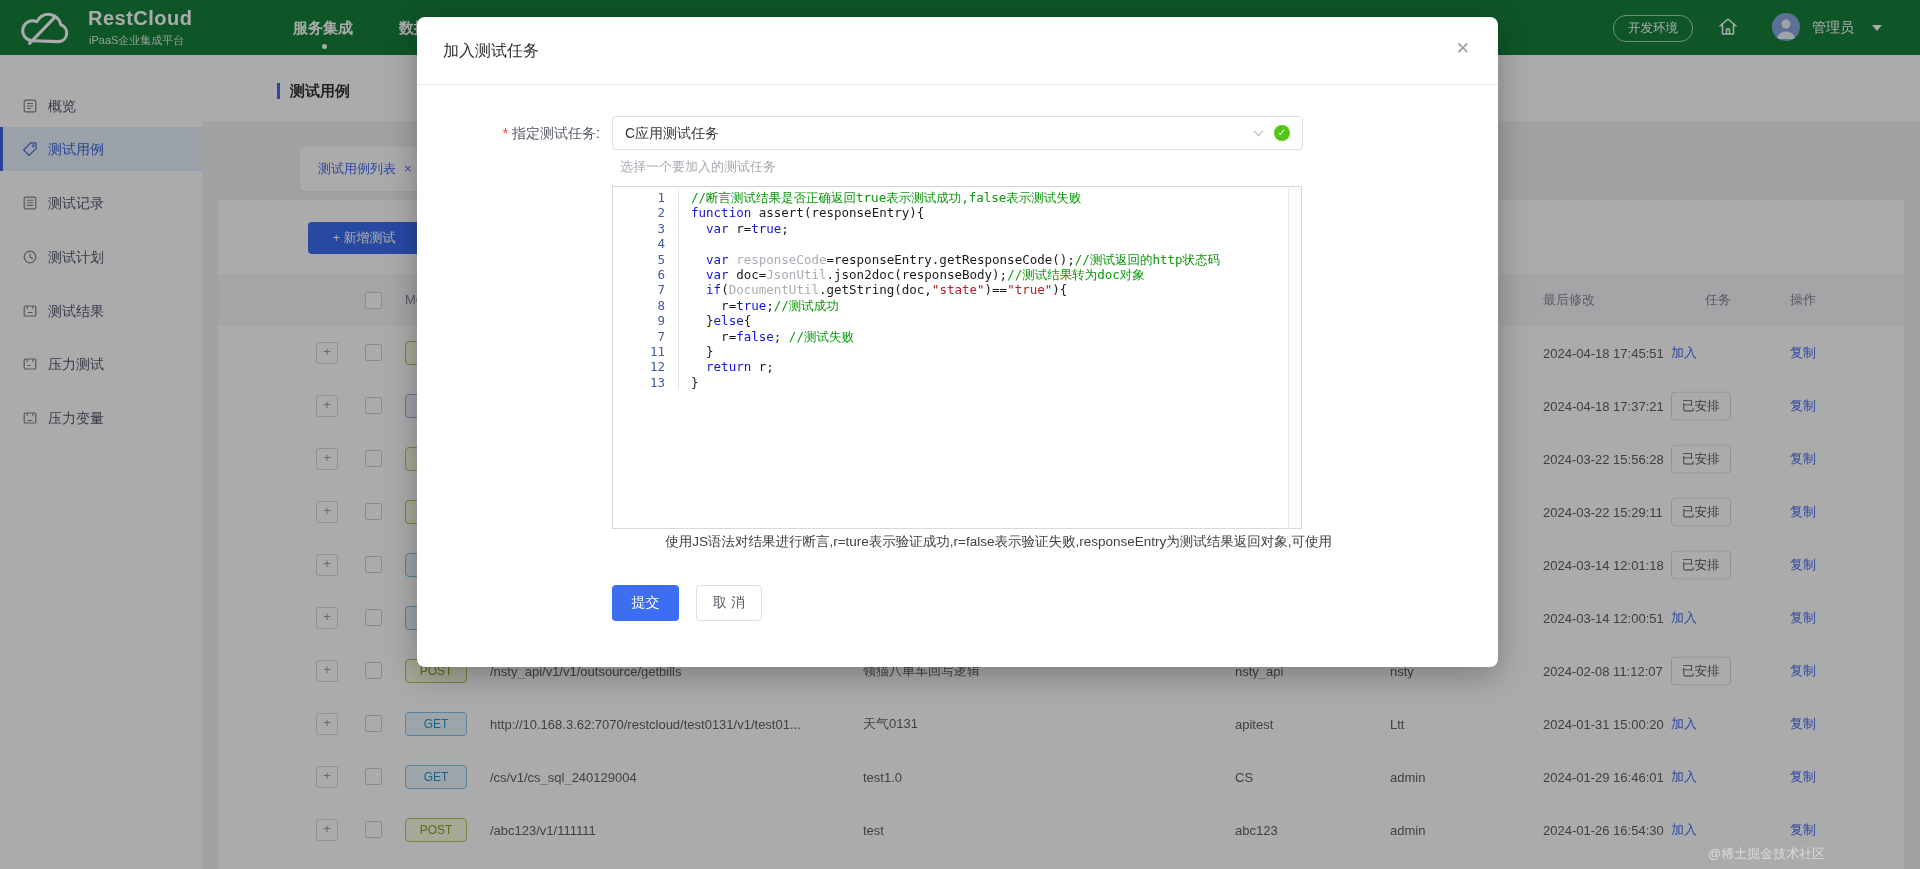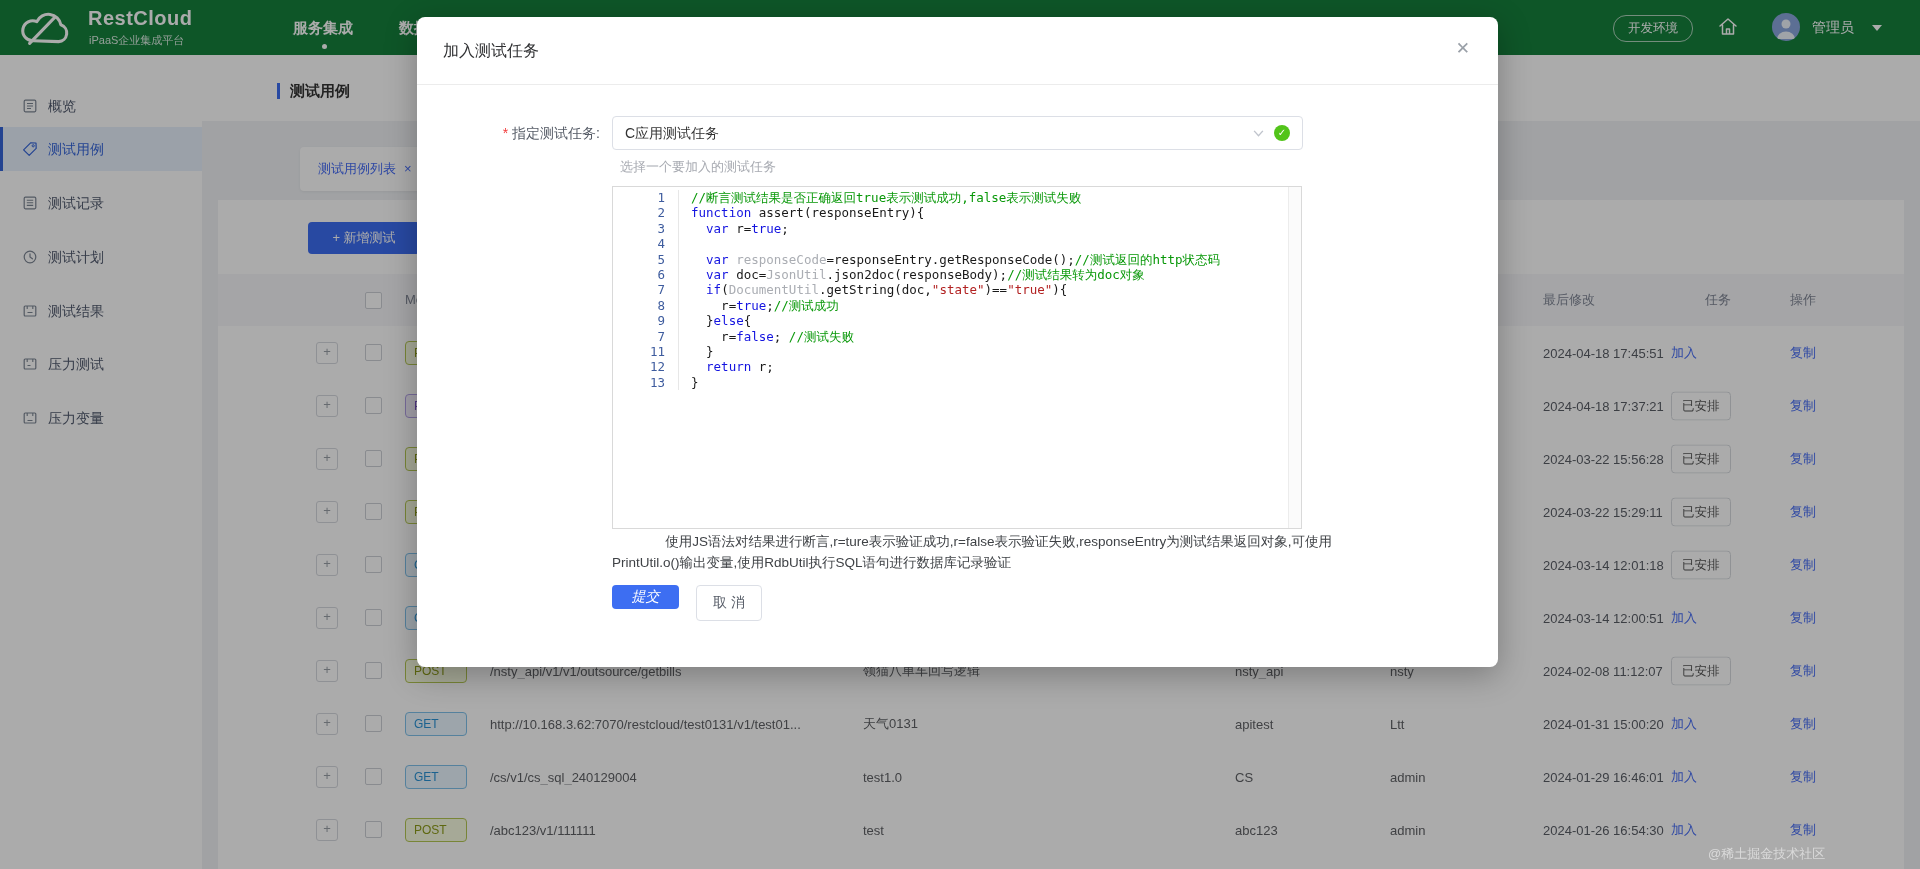--- a/index.html
+++ b/index.html
@@ -44,21 +44,21 @@
   
   .thead{position:absolute;left:218px;top:274px;width:1686px;height:52px;background:#f6f7fa;border-bottom:1px solid #e9e9e9;
          font-size:13px;color:#808695;}
   .hcell{position:absolute;top:0;line-height:52px;white-space:nowrap;}
   .t-row{position:absolute;left:218px;width:1686px;height:53px;background:#fff;border-bottom:1px solid #efefef;font-size:13px;color:#606266;}
   .cell{position:absolute;top:50%;transform:translateY(-50%);white-space:nowrap;overflow:hidden;text-overflow:ellipsis;}
   .exp{position:absolute;left:98px;top:16px;width:20px;height:20px;border:1px solid #d6d9de;border-radius:3px;background:#fff;
        color:#9aa0a8;font-size:13px;line-height:18px;text-align:center;cursor:pointer;}
   .chk{position:absolute;left:147px;top:18px;width:15px;height:15px;border:1px solid #cdd0d6;border-radius:2px;background:#fff;cursor:pointer;}
   .badge{position:absolute;left:187px;top:50%;transform:translateY(-50%);min-width:44px;padding:4px 8px;border-radius:4px;
-         text-align:left;font-size:12px;border:1px solid;}
+         text-align:center;font-size:12px;border:1px solid;}
   .b-blue{background:#eaf6ff;border-color:#7fc0ea;color:#2a93d5;}
   .b-lime{background:#f8fce2;border-color:#b4c653;color:#8d9c19;}
   .b-purple{background:#f4effc;border-color:#b2a0e6;color:#7a52c7;}
   .c-url{left:272px;width:355px;}
   .c-name{left:645px;width:350px;}
   .c-app{left:1017px;width:140px;}
   .c-creator{left:1172px;width:140px;}
   .c-date{left:1325px;width:175px;color:#5a5e66;}
   .c-task{left:1453px;font-family:Liberation Serif, serif;}
   .c-action{left:1572px;}
@@ -82,22 +82,22 @@
   .m-hint{position:absolute;left:195px;top:141px;font-size:13px;color:#a8abb2;margin-left:8px;}
   .m-editor{position:absolute;left:195px;top:169px;width:688px;height:341px;border:1px solid #d9d9d9;background:#fff;overflow:hidden;
             font-family:"DejaVu Sans Mono","Liberation Mono",monospace;font-size:12.5px;}
   .cm-lines{position:absolute;left:0;top:3px;width:675px;}
   .cm-line{display:flex;height:15.4px;line-height:15.4px;white-space:pre;}
   .cm-gut{flex:0 0 52px;padding-right:13px;text-align:right;color:#3e5c9e;border-right:1px solid #e7e7e7;}
   .cm-code{padding-left:12px;}
   .cm-sb{position:absolute;right:0;top:0;width:12px;height:341px;border-left:1px solid #ececec;background:#fbfbfb;}
   .kw{color:#1414e0;} .st{color:#b22222;} .cm{color:#089808;} .gr{color:#aaadb3;} .pl{color:#1a1a1a;}
   .m-note{position:absolute;left:195px;width:720px;font-size:13.5px;color:#3f4246;line-height:21px;}
-  .m-submit{position:absolute;left:195px;top:568px;width:67px;height:24px;background:#3d6ef2;color:#fff;border:none;border-radius:4px;
-            font-size:14px;cursor:pointer;font-family:inherit;font-style:italic;}
+  .m-submit{position:absolute;left:195px;top:568px;width:67px;height:36px;background:#3d6ef2;color:#fff;border:none;border-radius:4px;
+            font-size:14px;cursor:pointer;font-family:inherit;}
   .m-cancel{position:absolute;left:279px;top:568px;width:66px;height:36px;background:#fff;color:#555b66;border:1px solid #dcdfe6;
             border-radius:4px;font-size:14px;cursor:pointer;font-family:inherit;}
 
   .watermark{position:absolute;left:1708px;top:845px;font-size:13px;color:rgba(255,255,255,.55);z-index:30;}
   svg{display:block;}
 </style>
 </head>
 <body>
 
 <div class="app">
@@ -382,20 +382,19 @@
           <div class="cm-line"><span class="cm-gut">9</span><span class="cm-code"><span class="pl">  }</span><span class="kw">else</span><span class="pl">{</span></span></div>
           <div class="cm-line"><span class="cm-gut">7</span><span class="cm-code"><span class="pl">    r=</span><span class="kw">false</span><span class="pl">; </span><span class="cm">//测试失败</span></span></div>
           <div class="cm-line"><span class="cm-gut">11</span><span class="cm-code"><span class="pl">  }</span></span></div>
           <div class="cm-line"><span class="cm-gut">12</span><span class="cm-code"><span class="pl">  </span><span class="kw">return</span><span class="pl"> r;</span></span></div>
           <div class="cm-line"><span class="cm-gut">13</span><span class="cm-code"><span class="pl">}</span></span></div>
         </div>
       <div class="cm-sb"></div>
     </div>
 
     <div class="m-note" style="top:514px;text-align:right;">使用JS语法对结果进行断言,r=ture表示验证成功,r=false表示验证失败,responseEntry为测试结果返回对象,可使用</div>
-    <div class="m-note" style="top:535px;">PrintUtil.o()输出变量,使用RdbUtil执行SQL语句进行数据库记录验证</div>
 
     <button class="m-submit">提交</button>
     <button class="m-cancel">取 消</button>
   </div>
 
   <div class="watermark">@稀土掘金技术社区</div>
 </div>
 
 </body></html>

